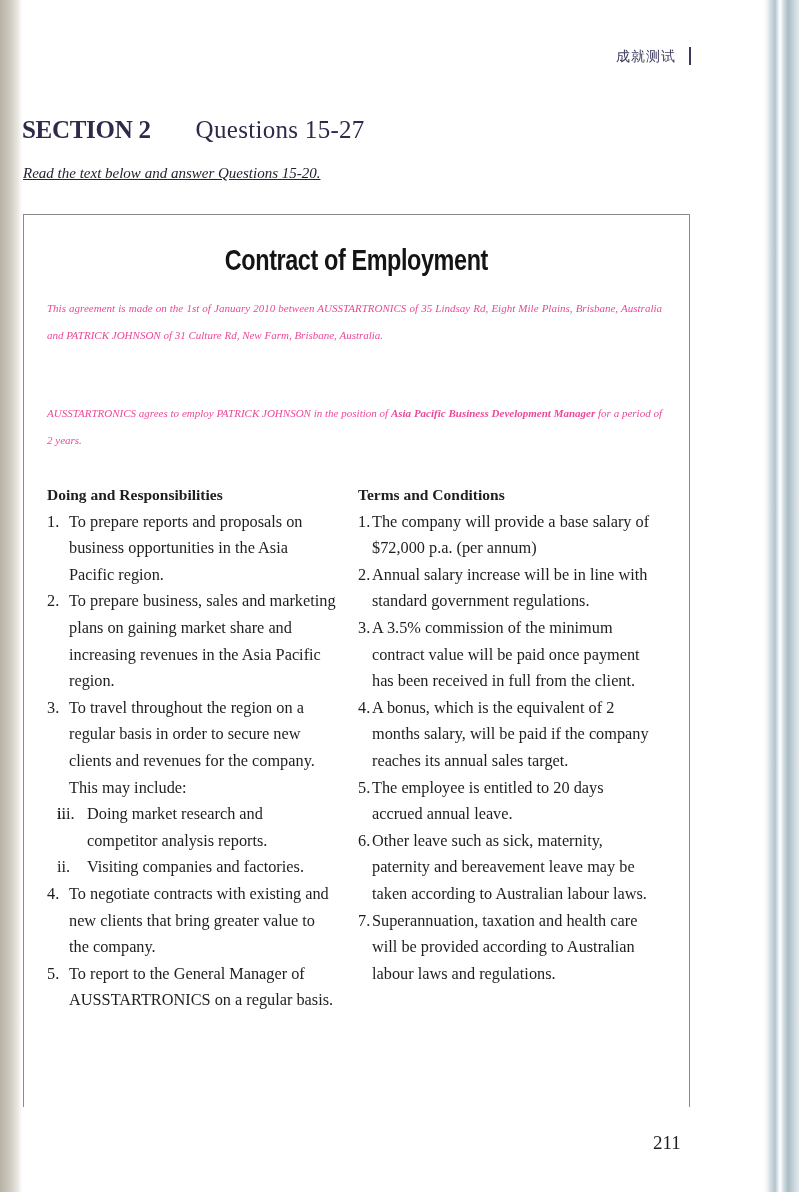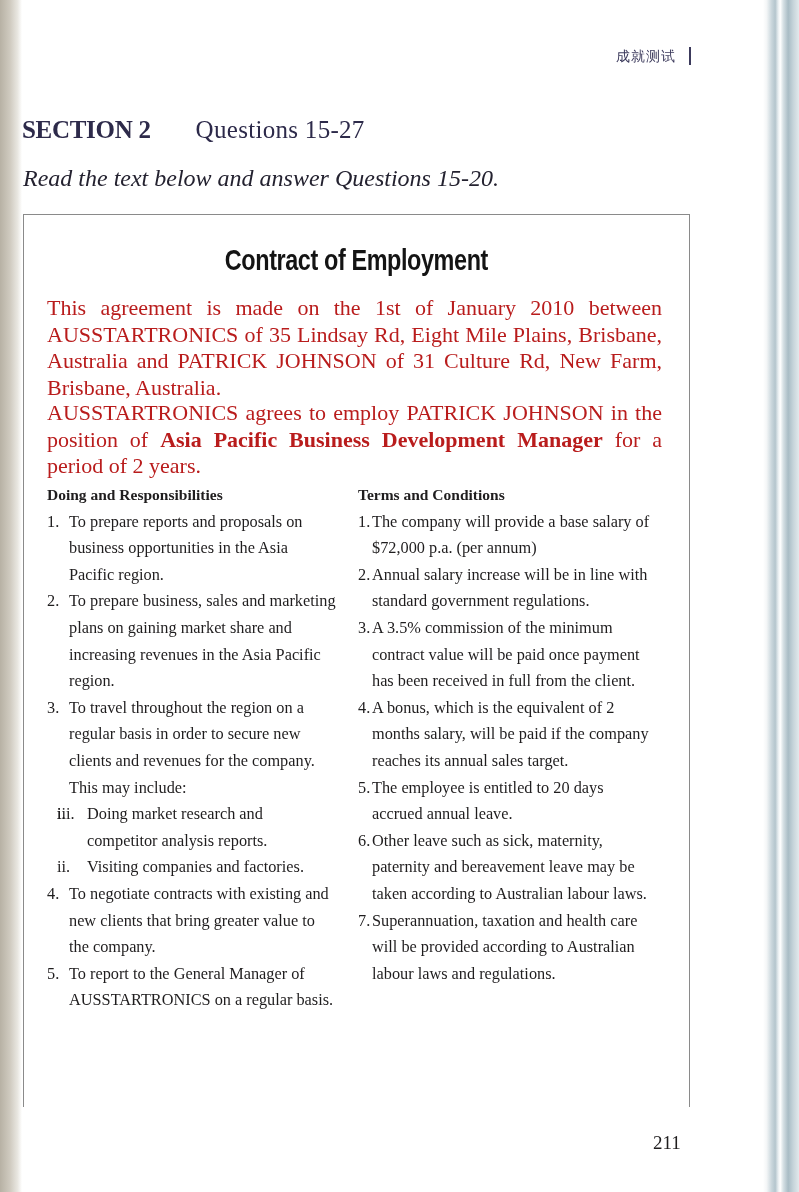--- a/index.html
+++ b/index.html
@@ -59,23 +59,24 @@
       letter-spacing: -0.3px;
     }
     .section-title .q {
       margin-left: 45px;
       letter-spacing: 0.3px;
     }
     .instruction {
       position: absolute;
       top: 165px;
       left: 23px;
-      font-size: 24px;
+      font-size: 15px;
       font-style: italic;
       color: #242230;
+      text-decoration: underline;
     }
     
     .frame {
       position: absolute;
       left: 23px;
       top: 214px;
       width: 667px;
       height: 893px;
       border-top: 1.5px solid #8a8a8a;
       border-left: 1.5px solid #8a8a8a;
@@ -93,24 +94,25 @@
       font-size: 30px;
       color: #141414;
       transform: scaleX(0.78);
       transform-origin: 356px 0;
       letter-spacing: -0.5px;
     }
     .para {
       position: absolute;
       left: 47px;
       width: 615px;
-      font-size: 22px;
+      font-size: 11px;
       line-height: 26.5px;
-      color: #b91c1c;
+      color: #ec4899;
       text-align: justify;
+      font-style: italic;
     }
     .para.p1 { top: 295px; }
     .para.p2 { top: 400px; }
     .para b { font-weight: bold; }
     .col {
       position: absolute;
       top: 482px;
       font-size: 16.3px;
       line-height: 26.6px;
       color: #1f1d1e;

